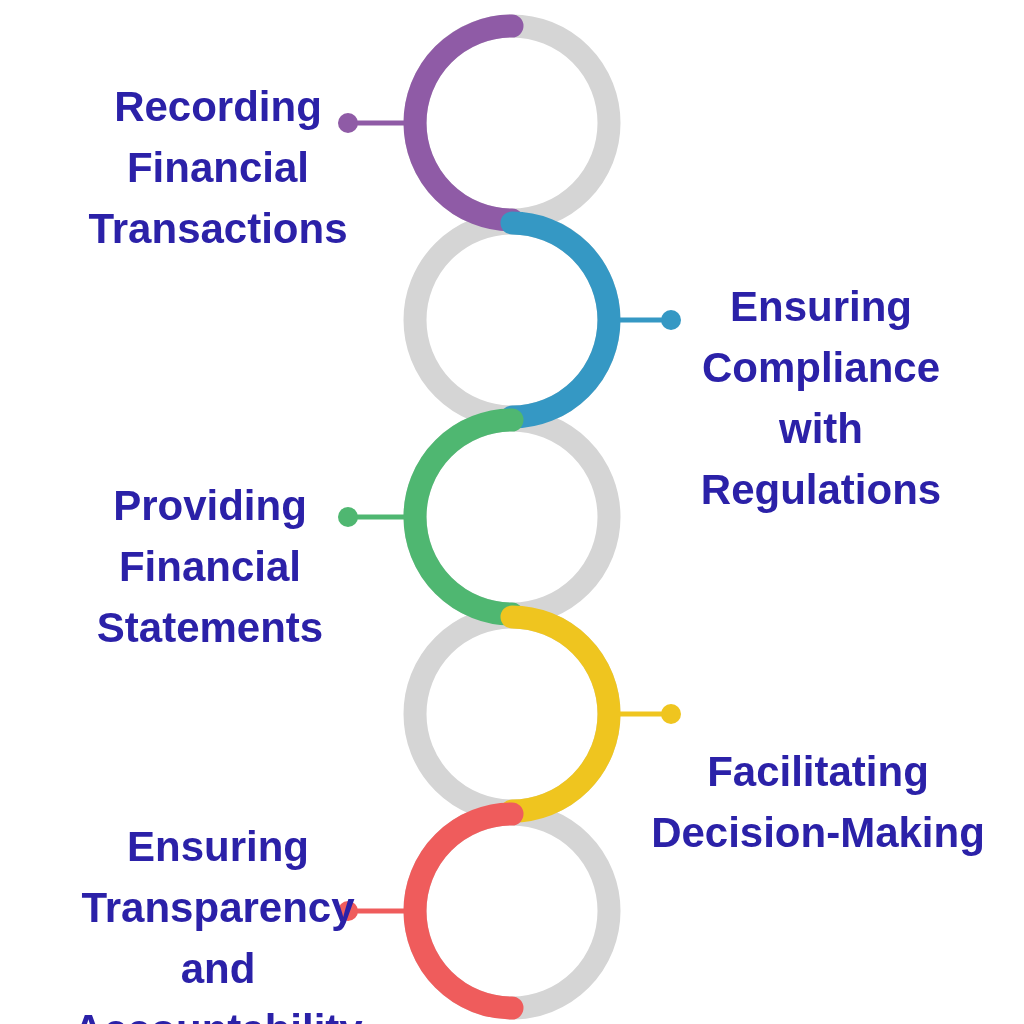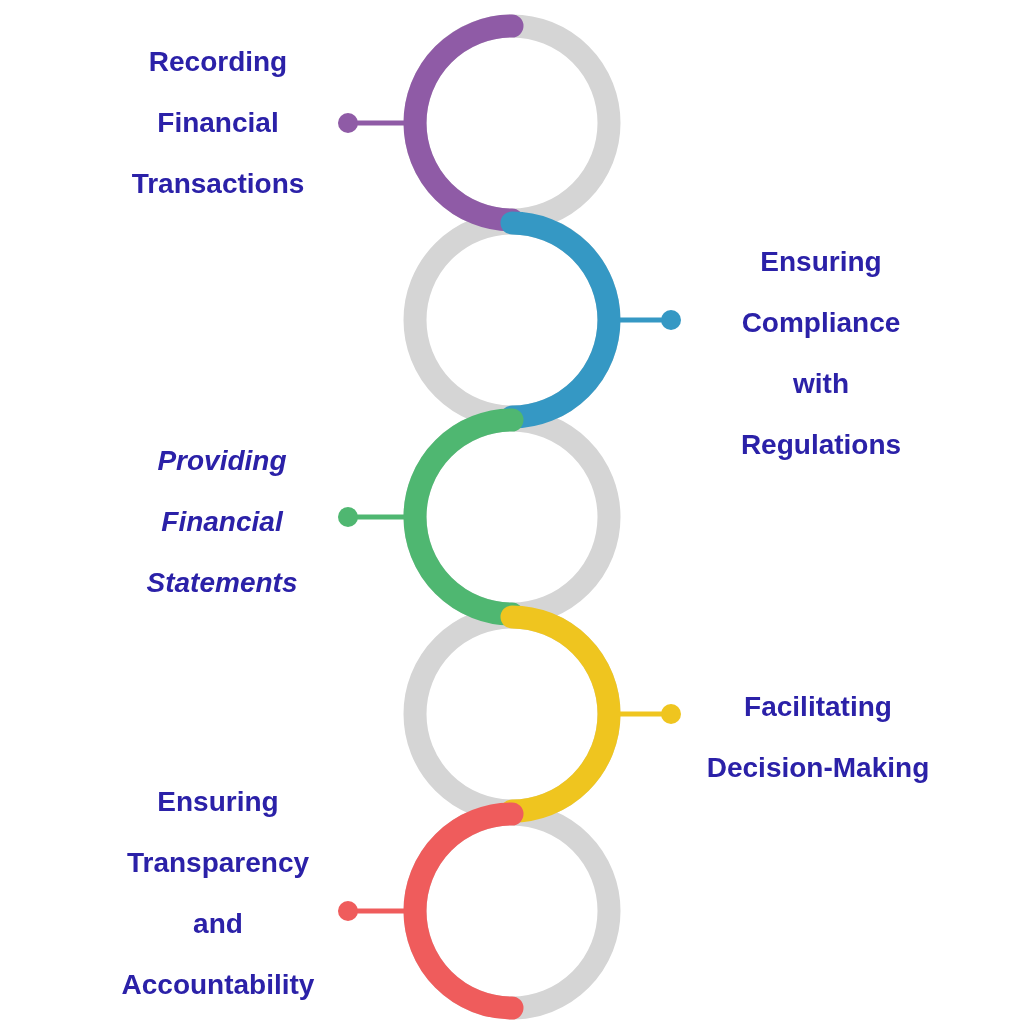--- a/index.html
+++ b/index.html
@@ -21,29 +21,30 @@
     top: 0;
     width: 1024px;
     height: 1024px;
   }
   .label {
     position: absolute;
     width: 380px;
     text-align: center;
     color: #2B21A8;
     font-weight: 700;
-    font-size: 28px;
+    font-size: 42px;
     line-height: 61px;
     letter-spacing: 0px;
     white-space: pre-line;
+    margin-top: 45px;
   }
   .l1 { left: 28px;  top: 31px;  }
   .l2 { left: 631px; top: 231px; }
-  .l3 { left: 32px;  top: 430px; font-style: italic; }
-  .l4 { left: 628px; top: 676px; }
+  .l3 { left: 20px;  top: 430px; }
+  .l4 { left: 628px; top: 696px; }
   .l5 { left: 28px;  top: 771px; }
 </style>
 </head>
 <body>
 
 <div class="canvas">
 
   <svg class="diagram-svg" viewBox="0 0 1024 1024">
 
     <circle cx="512" cy="123" r="97" fill="none" stroke-width="23" stroke="#D5D5D5"></circle>

